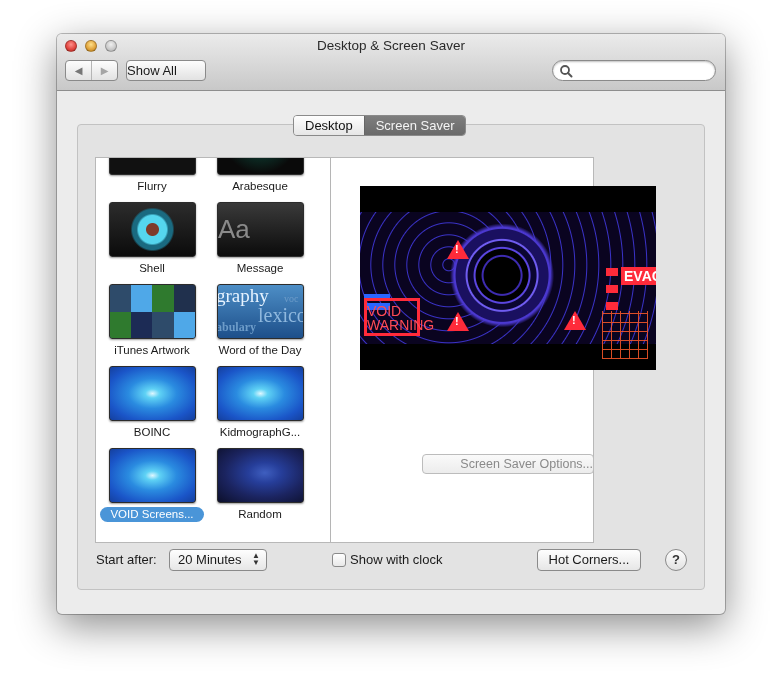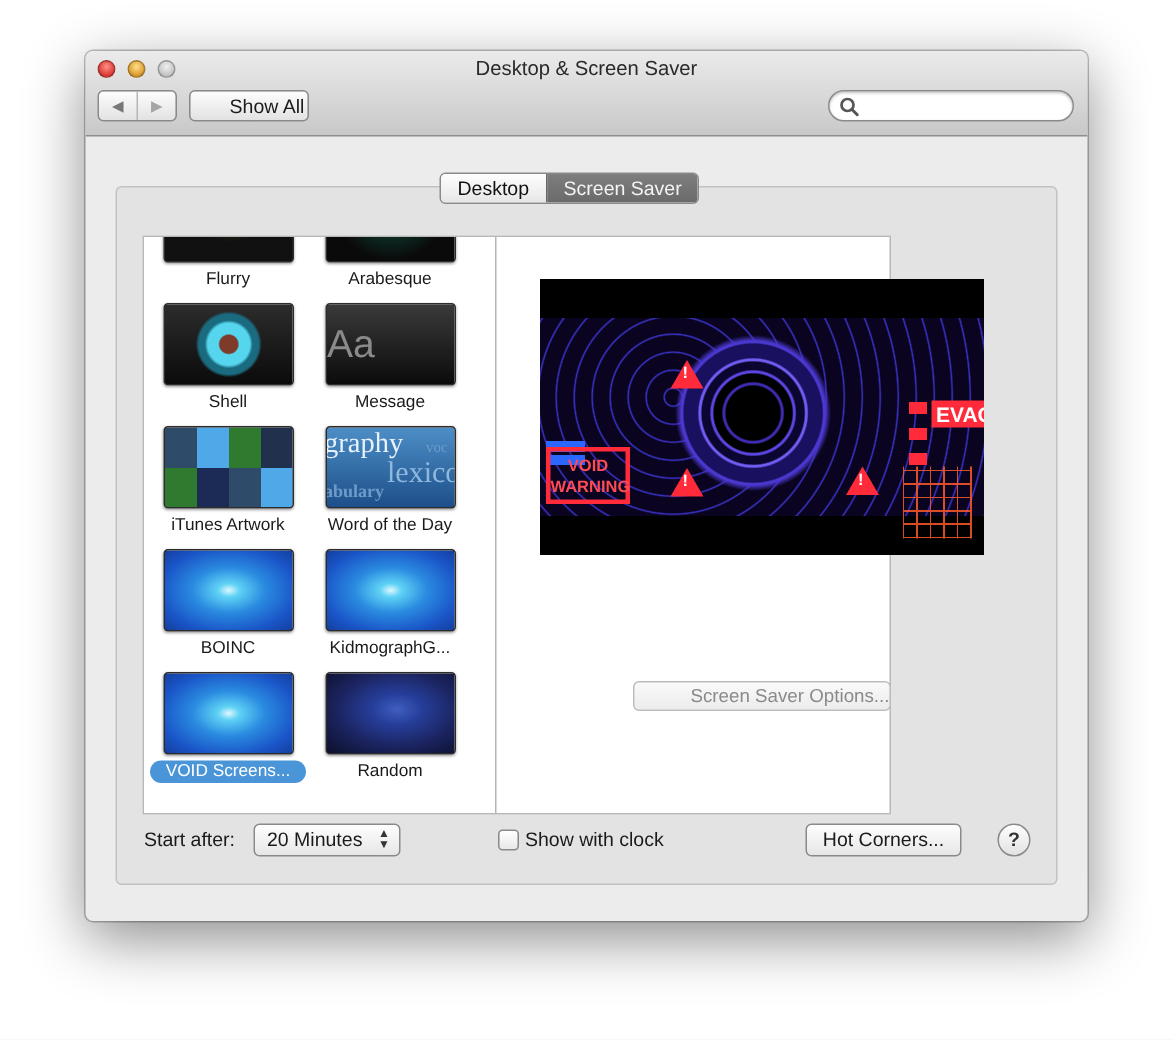--- a/index.html
+++ b/index.html
@@ -27,21 +27,21 @@
     .navseg {
       position: absolute; left: 8px; top: 26px; width: 53px; height: 21px;
       border: 1px solid #8a8a8a; border-radius: 4px; background: linear-gradient(#fdfdfd, #e2e2e2);
       display: flex;
     }
     .navseg .seg { flex: 1; display: flex; align-items: center; justify-content: center; color: #777; font-size: 10px; }
     .navseg .seg + .seg { border-left: 1px solid #b5b5b5; color: #a5a5a5; }
     .showall {
       position: absolute; left: 69px; top: 26px; width: 80px; height: 21px;
       border: 1px solid #8a8a8a; border-radius: 4px; background: linear-gradient(#fdfdfd, #e2e2e2);
-      font-size: 13px; text-align: center; line-height: 19px; color: #1a1a1a; padding-left: 24px;
+      font-size: 13px; line-height: 19px; color: #1a1a1a;
     }
     .search {
       position: absolute; left: 495px; top: 26px; width: 164px; height: 21px;
       border: 1px solid #8a8a8a; border-radius: 11px; background: #fff;
       box-shadow: inset 0 1px 2px rgba(0,0,0,0.25);
     }
     .search .mag { position: absolute; left: 6px; top: 3px; width: 14px; height: 14px; }
 
     .groupbox {
       position: absolute; left: 20px; top: 90px; width: 628px; height: 466px;
@@ -85,21 +85,21 @@
       overflow: hidden;
     }
     .pv-art { position: absolute; left: 0; top: 26px; width: 100%; height: 132px;
       background:
         radial-gradient(circle at 48% 48%, #000 0 18px, #3d2bb0 19px 20px, #000 21px 26px, #5a45e0 27px 28px, #0b0630 29px 34px, #6f5cf0 35px 36px, #1a1060 37px 46px, #4b38d0 47px 48px, transparent 52px),
         repeating-radial-gradient(circle at 30% 40%, #0a0420 0 5px, #3a32c8 6px, #0a0420 7px 12px),
         #07041a;
     }
     .pv-tri { position: absolute; width: 0; height: 0; border-left: 11px solid transparent; border-right: 11px solid transparent; border-bottom: 19px solid #ff2b3a; }
     .pv-tri::after { content: "!"; position: absolute; left: -3px; top: 3px; color: #fff; font-size: 11px; font-weight: bold; }
-    .pv-void { position: absolute; left: 4px; top: 86px; width: 56px; height: 38px; border: 3px solid #ff2b3a; color: #ff4b55; font-size: 11px; font-weight: bold; text-align: center; line-height: 14px; padding-top: 3px; }
+    .pv-void { position: absolute; left: 4px; top: 86px; width: 56px; height: 38px; border: 3px solid #ff2b3a; color: #ff4b55; font-size: 14px; font-weight: normal; text-align: left; line-height: 14px; padding-top: 3px; }
     .pv-evac { position: absolute; left: 261px; top: 55px; background: #ff2b3a; color: #fff; font-weight: bold; font-size: 14px; padding: 1px 3px; }
     .pv-grid { position: absolute; left: 242px; top: 99px; width: 46px; height: 48px;
       background: repeating-linear-gradient(90deg, #ff5a2a 0 1px, transparent 1px 9px), repeating-linear-gradient(0deg, #ff5a2a 0 1px, transparent 1px 9px); opacity: 0.85; }
     .pv-bars { position: absolute; left: 4px; top: 80px; width: 26px; height: 18px; background: repeating-linear-gradient(0deg, #2a66ff 0 7px, transparent 7px 9px); }
     .pv-units { position: absolute; left: 246px; top: 50px; width: 12px; height: 48px; background: repeating-linear-gradient(0deg, #ff2b3a 0 8px, transparent 8px 17px); }
 
     .optbtn {
       position: absolute; left: 326px; top: 296px; width: 172px; height: 20px;
       border: 1px solid #bcbcbc; border-radius: 4px; background: linear-gradient(#fafafa, #ececec);
       color: #8a8a8a; font-size: 12.5px; text-align: right; line-height: 18px;

